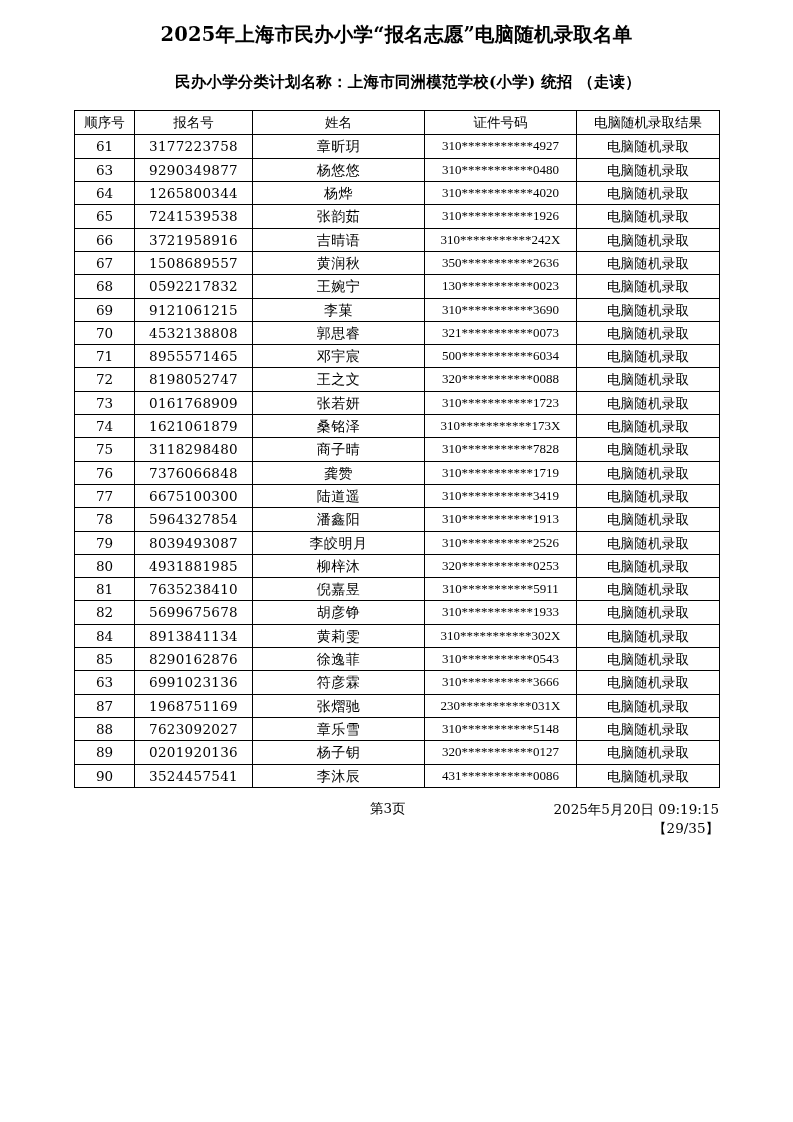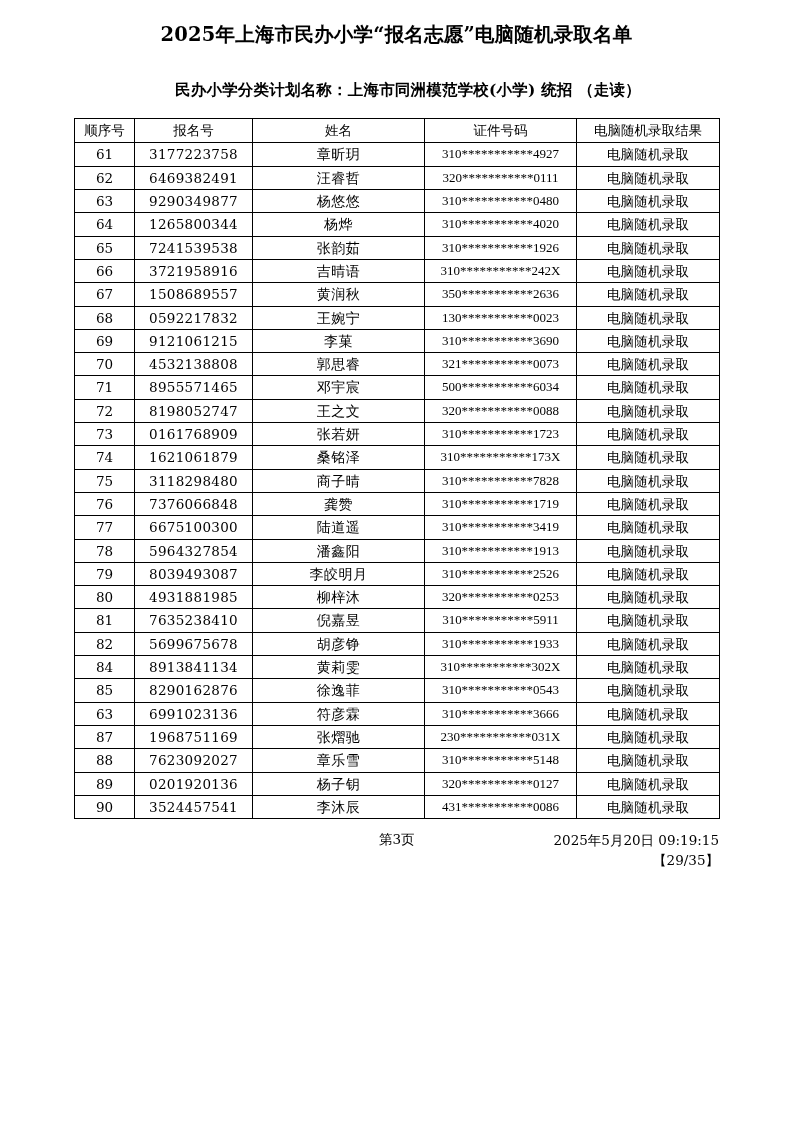--- a/index.html
+++ b/index.html
@@ -27,21 +27,21 @@
     font-weight: bold;
     letter-spacing: 0.2px;
     margin: 0;
     padding-top: 22px;
     line-height: 1.3;
   }
   .doc-subtitle {
     text-align: center;
     font-size: 15.5px;
     font-weight: bold;
-    margin: 12px;
+    margin: 4px;
     padding-top: 21px;
     padding-bottom: 0;
     letter-spacing: 0.2px;
     line-height: 1.3;
     padding-left: 23px;
   }
   .table-wrap {
     margin: 18px auto 0 auto;
     width: 645px;
   }
@@ -85,21 +85,21 @@
 
   .footer {
     position: relative;
     width: 645px;
     margin: 12px auto 0 auto;
     height: 46px;
     font-size: 13.5px;
   }
   .footer .page-no {
     position: absolute;
-    left: 305px;
+    left: 296px;
     top: 0;
   }
   .footer .stamp {
     position: absolute;
     right: 0px;
     top: 0;
     text-align: right;
     line-height: 1.45;
   }
   .footer .stamp .ts-date { white-space: nowrap; }
@@ -134,27 +134,20 @@
       </thead>
       <tbody id="roster-body">
           <tr>
             <td class="seq">61</td>
             <td class="reg">3177223758</td>
             <td class="name">章昕玥</td>
             <td class="idnum">310***********4927</td>
             <td class="result">电脑随机录取</td>
           </tr>
           <tr>
-            <td class="seq">62</td>
-            <td class="reg">6469382491</td>
-            <td class="name">汪睿哲</td>
-            <td class="idnum">320***********0111</td>
-            <td class="result">电脑随机录取</td>
-          </tr>
-          <tr>
             <td class="seq">63</td>
             <td class="reg">9290349877</td>
             <td class="name">杨悠悠</td>
             <td class="idnum">310***********0480</td>
             <td class="result">电脑随机录取</td>
           </tr>
           <tr>
             <td class="seq">64</td>
             <td class="reg">1265800344</td>
             <td class="name">杨烨</td>

